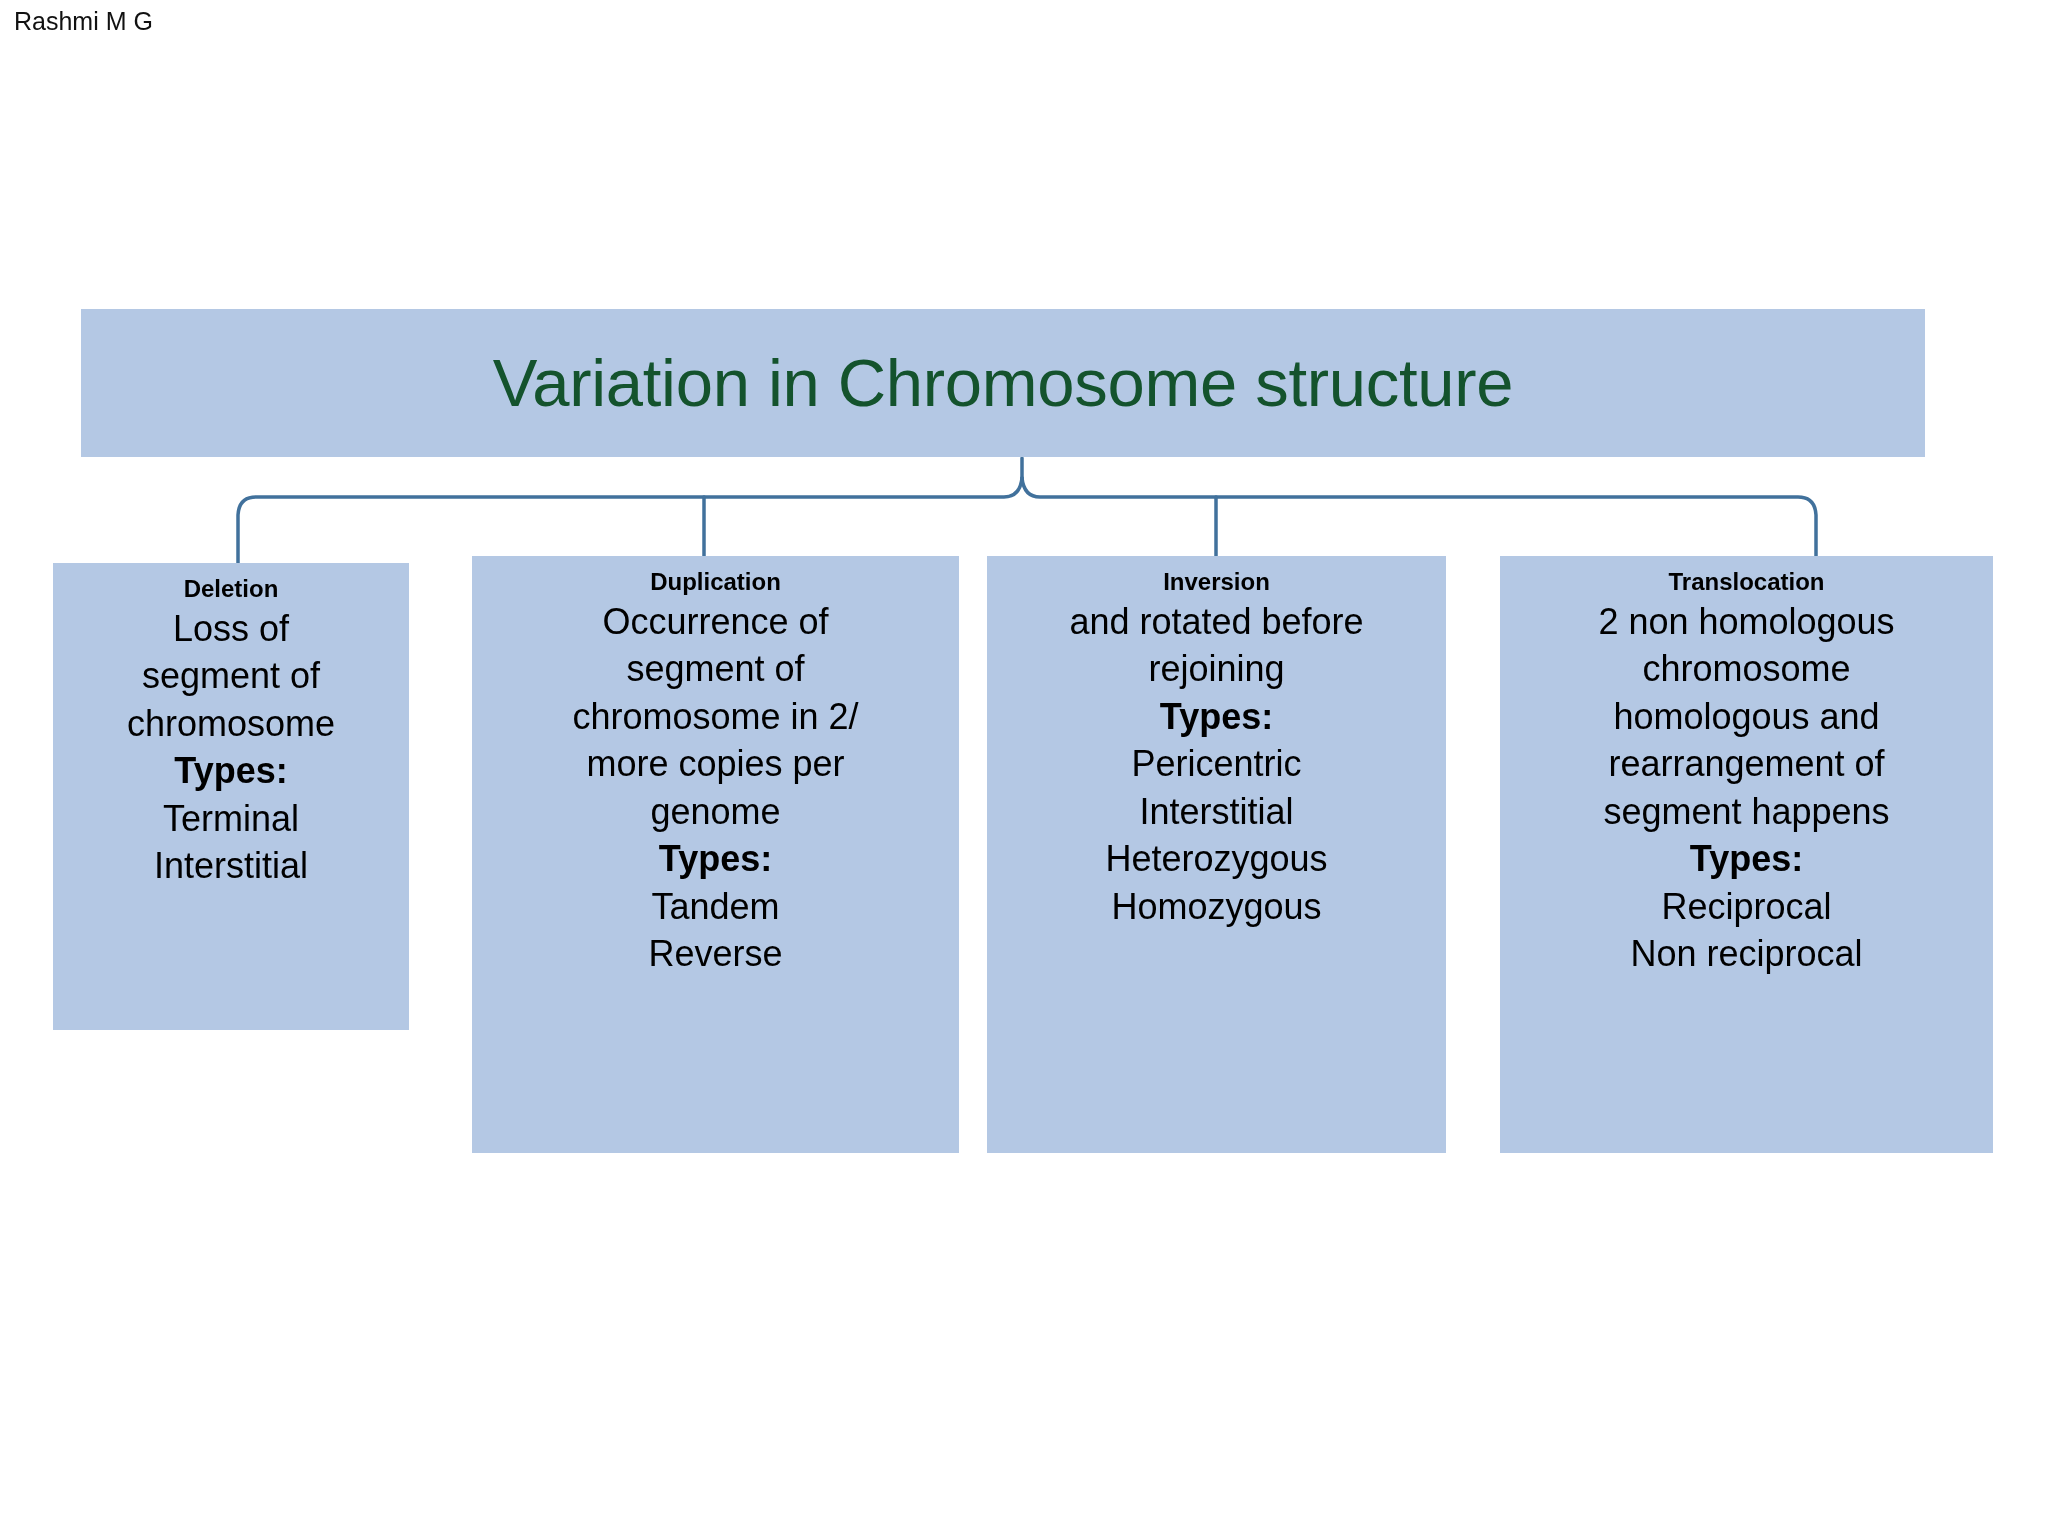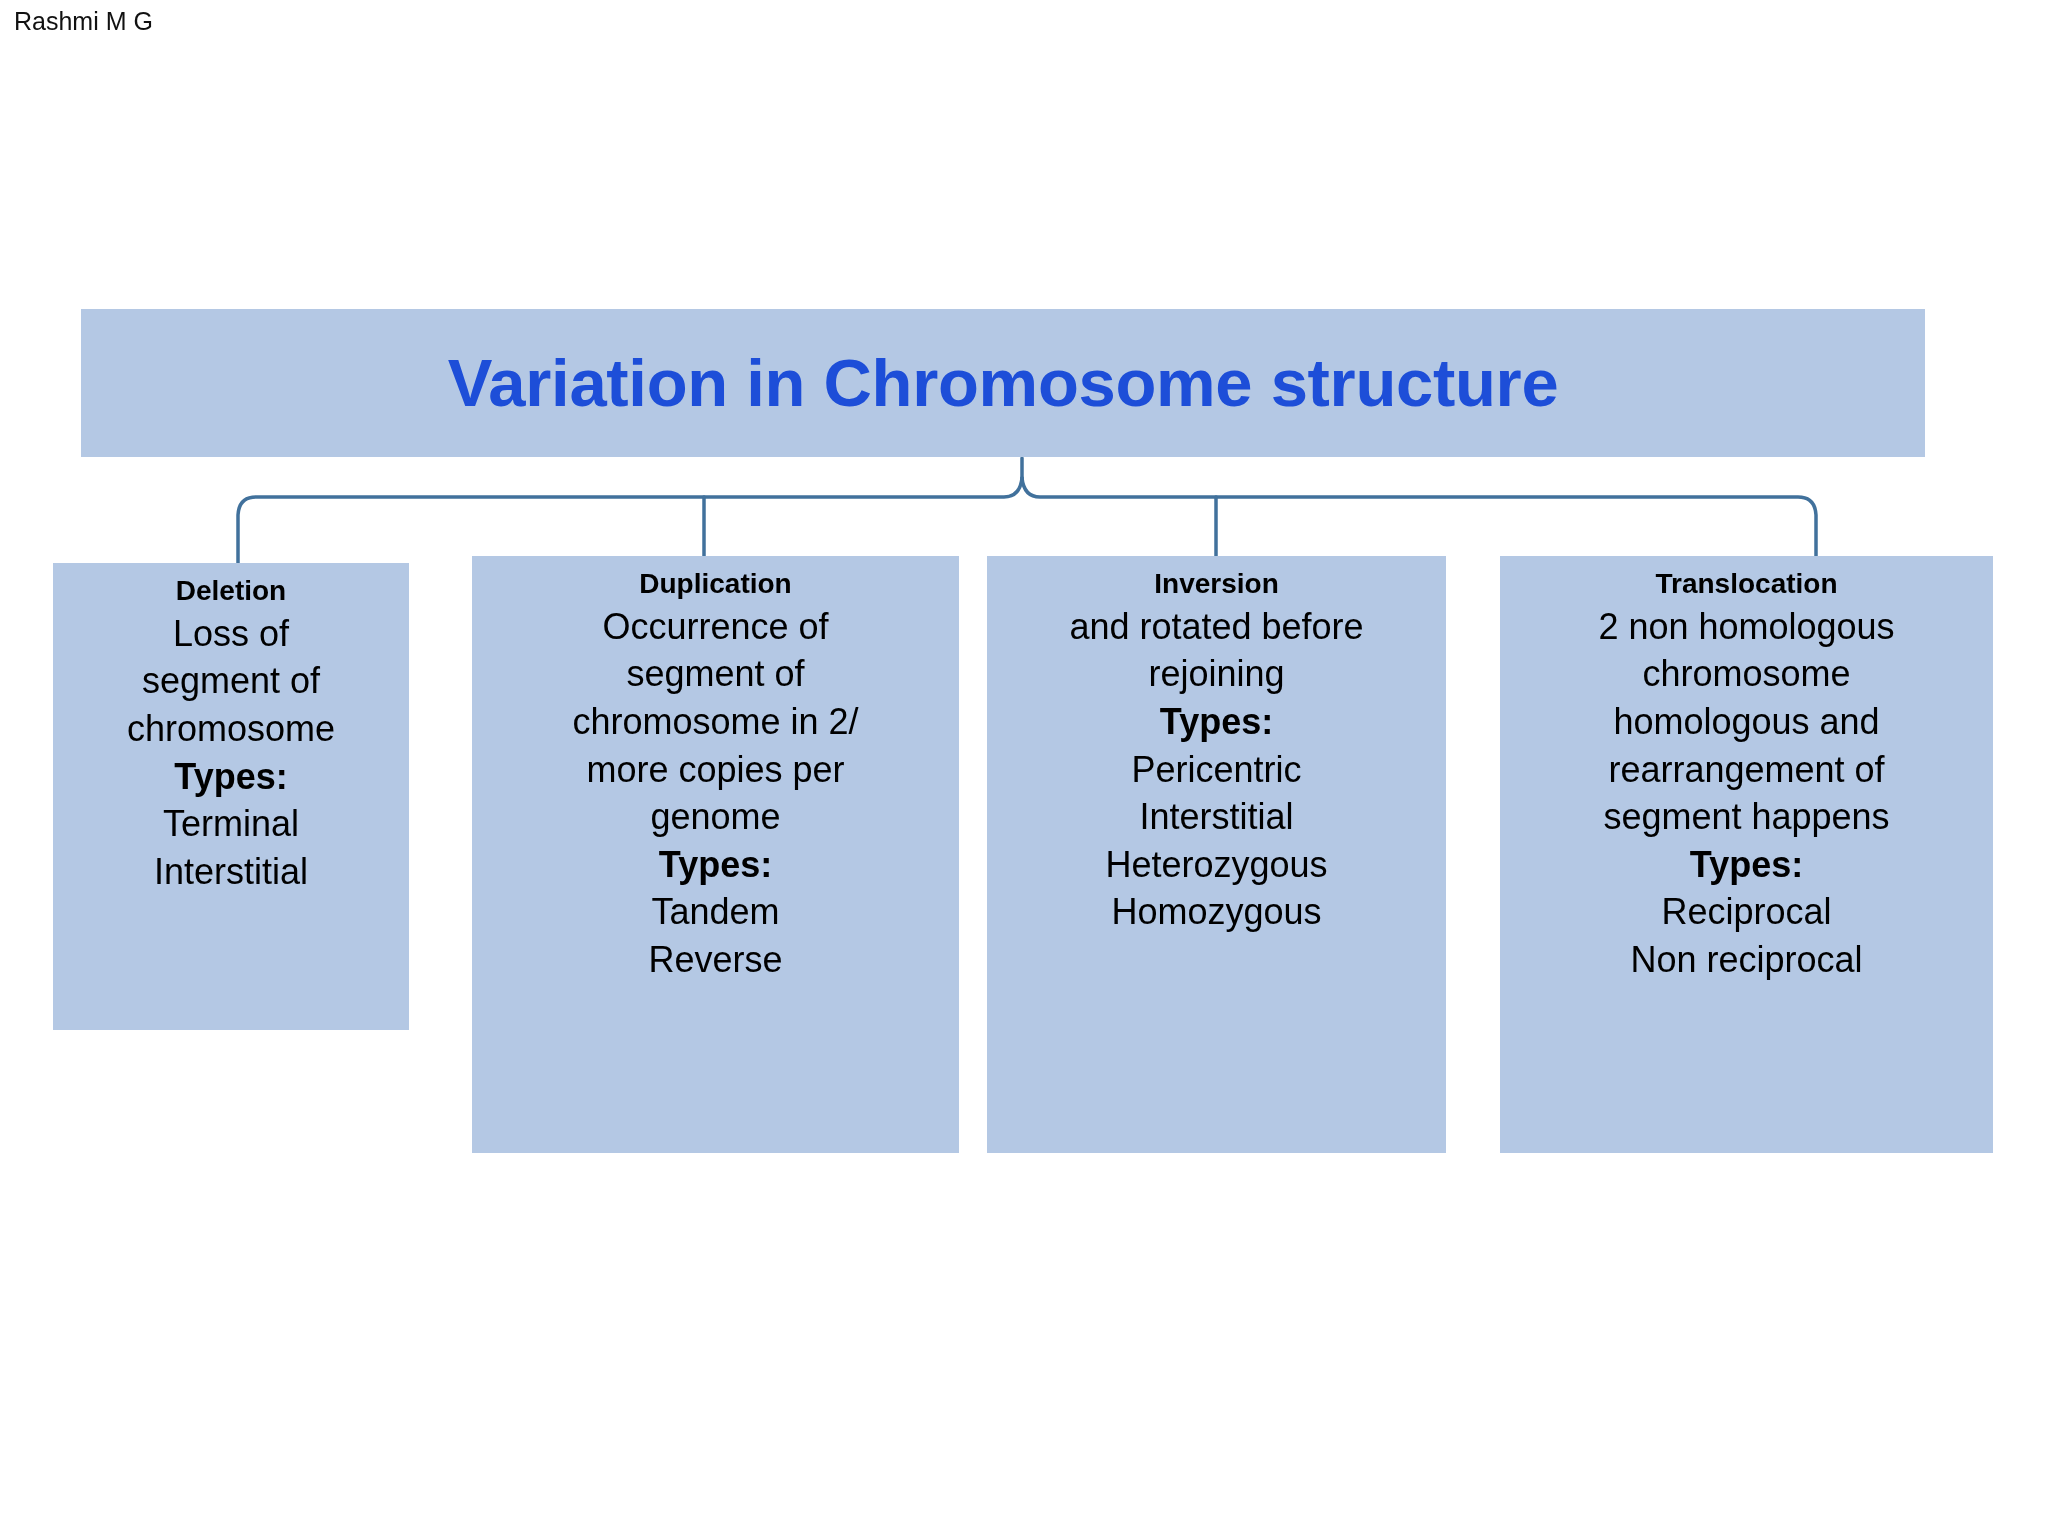--- a/index.html
+++ b/index.html
@@ -52,41 +52,41 @@
     height: 148px;
     background: #b4c8e4;
     display: flex;
     align-items: center;
     justify-content: center;
     box-sizing: border-box;
   }
   .title-text {
     font-size: 67px;
     line-height: 1.05;
-    font-weight: 700;
+    font-weight: 400;
     letter-spacing: -0.3px;
-    color: #1d4ed8;
+    color: #14532d;
     text-align: center;
     white-space: nowrap;
   }
 
   
   .leaf {
     position: absolute;
     background: #b4c8e4;
     box-sizing: border-box;
     display: flex;
     flex-direction: column;
     align-items: center;
     justify-content: flex-start;
     padding: 10px 6px 8px 6px;
     text-align: center;
   }
   .leaf .heading {
-    font-size: 28px;
+    font-size: 24px;
     font-weight: bold;
     line-height: 1.32;
     color: #000000;
   }
   .leaf .line {
     font-size: 36px;
     font-weight: 400;
     line-height: 1.32;
     color: #000000;
   }

